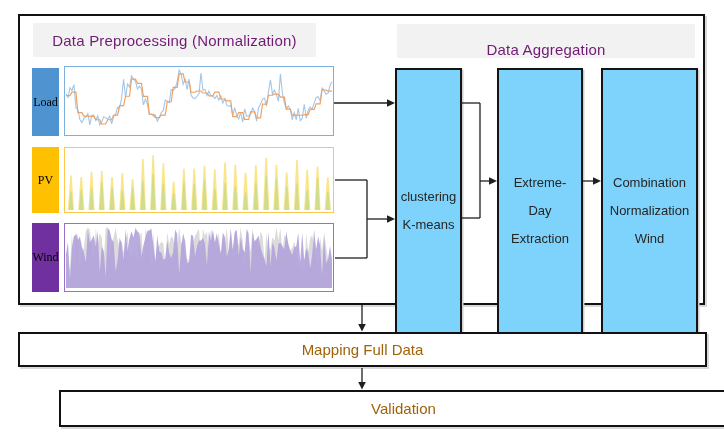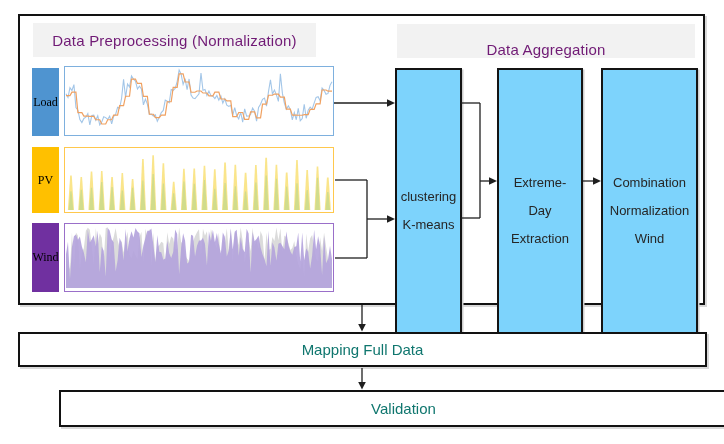--- a/index.html
+++ b/index.html
@@ -34,21 +34,21 @@
           display:flex;flex-direction:column;align-items:center;justify-content:center;
           text-align:center;font-size:13px;color:#262626;}
   .aggbox span{line-height:28px;white-space:nowrap;}
   .aggbox-kmeans{left:395px;width:67px;}
   .aggbox-extreme{left:497px;width:86px;}
   .aggbox-combo{left:601px;width:97px;}
 
   .widebox{left:18px;width:689px;border:2px solid #121212;background:#ffffff;
            box-shadow:2px 2px 0 #d9d9d9;
            display:flex;align-items:center;justify-content:center;
-           font-size:15px;color:#0f766e;}
+           font-size:15px;color:#a16207;}
   .mapping{top:332px;height:35px;}
   .validation{top:390px;height:37px;margin-left:41px;}
 
   .overlay{left:0;top:0;width:724px;height:444px;pointer-events:none;}
 </style>
 </head>
 <body>
 
 <div class="canvas">
 

